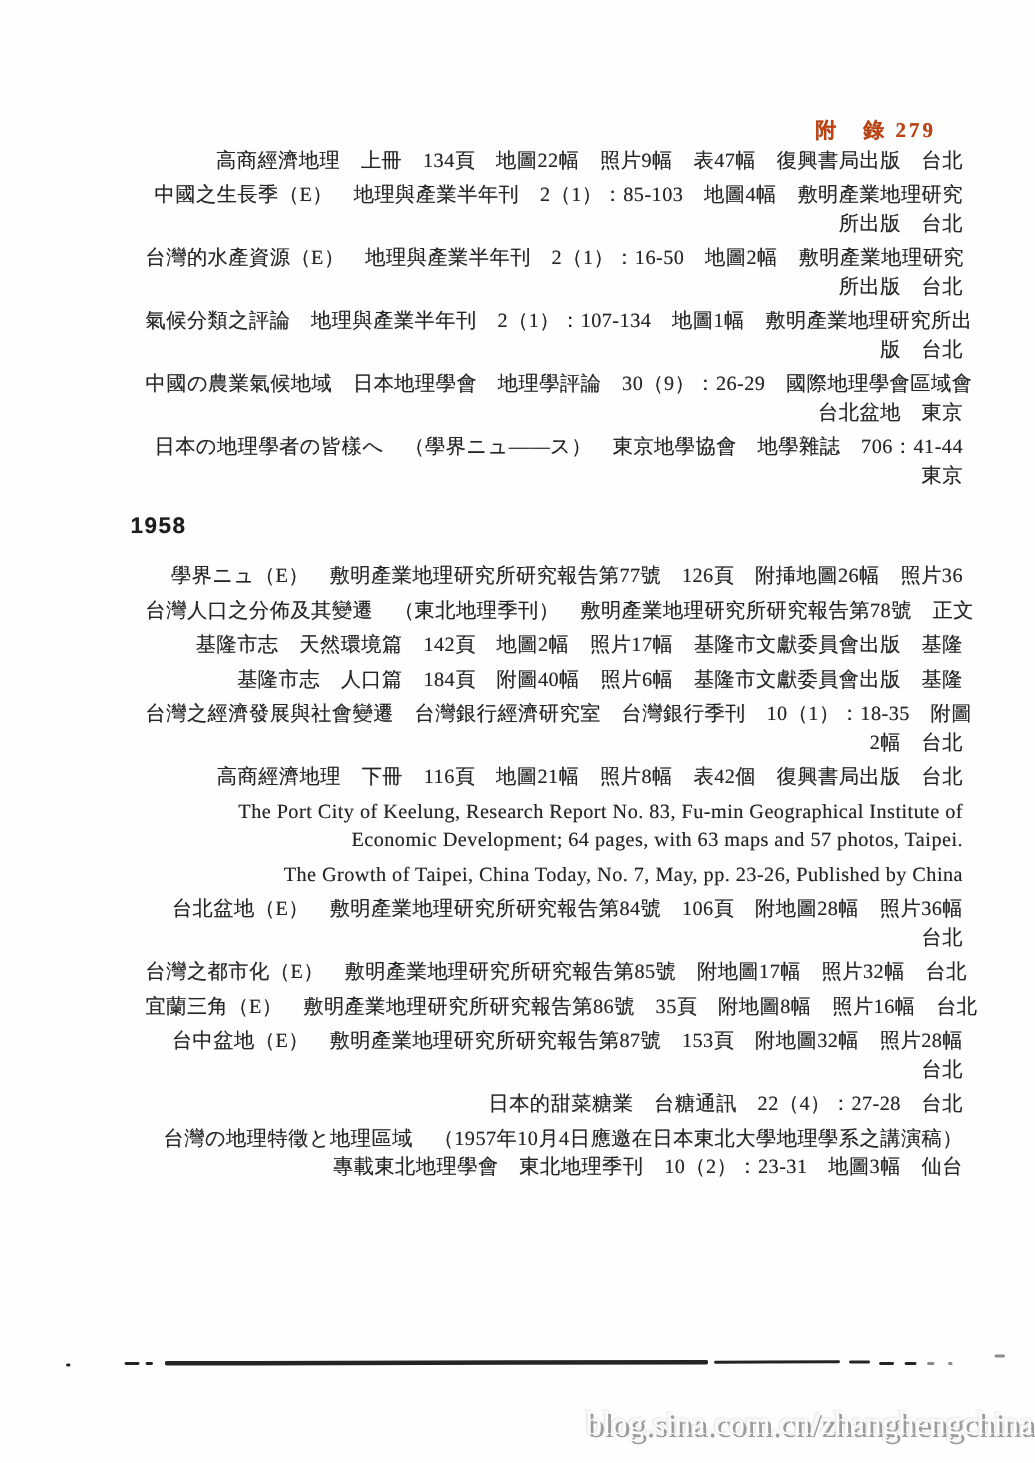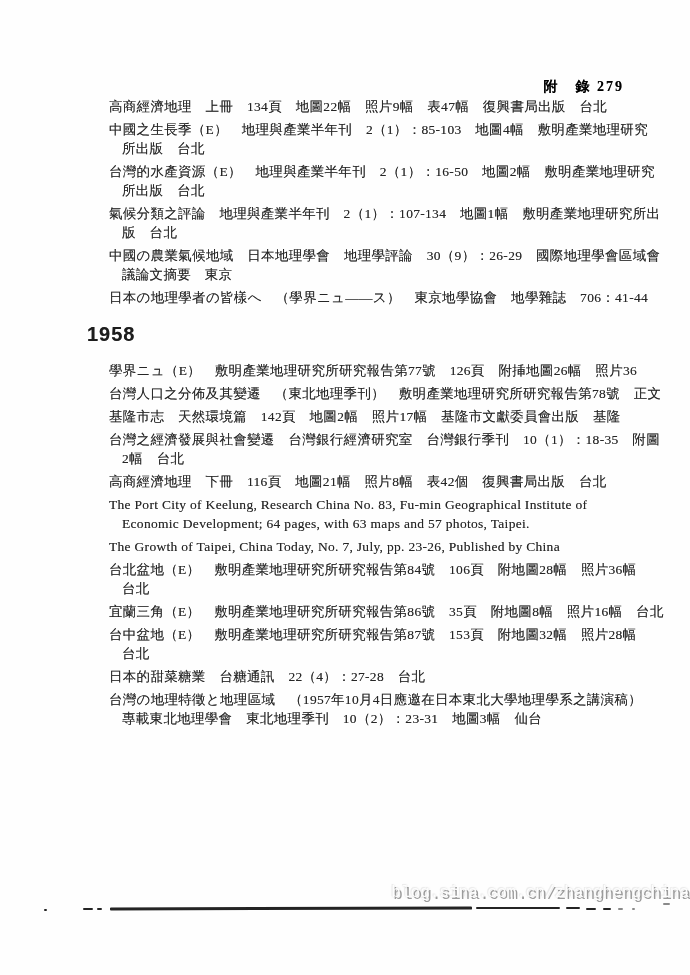--- a/index.html
+++ b/index.html
@@ -10,55 +10,55 @@
     overflow:hidden;
     font-family:"Liberation Serif","DejaVu Serif",serif;
     color:#262626;
   }
   .page-header{
     position:absolute;
     top:78px;right:66px;
     font-size:14px;
     font-weight:bold;
     letter-spacing:2px;
-    color:#000000;
+    color:#c2410c;
     text-shadow:0 0 .5px rgba(40,40,40,.55);
     text-align:right;
   }
   .content{
     position:absolute;
     left:97px;top:97px;
     width:545px;
   }
-  .entry{margin:0 0 4px 12px;}
+  .entry{margin:0 0 4px 0;text-align:right;}
   .ln{
     white-space:nowrap;
     line-height:19px;
     font-size:13.5px;
     letter-spacing:.3px;
     text-shadow:0 0 .5px rgba(40,40,40,.5);
   }
   .ln.cont{padding-left:13px;}
   .year{
     font-family:"Liberation Sans","DejaVu Sans",sans-serif;
     font-weight:bold;
-    font-size:20px;
+    font-size:15px;
     letter-spacing:1px;
     color:#1d1d1d;
     margin:16px 0 15px -10px;
     text-shadow:0 0 .5px rgba(30,30,30,.6);
   }
   .artifact{position:absolute;left:0;top:903px;width:690px;height:12px;}
   .artifact .seg{position:absolute;background:#242424;border-radius:1px;transform:rotate(-0.12deg);}
   .artifact .seg.faint{background:#8a8a8a;}
   .watermark{
     position:absolute;
-    top:884px;right:1px;
-    font-family:Liberation Mono, monospace;
-    font-size:16px;
+    top:936px;right:1px;
+    font-family:Liberation Serif, serif;
+    font-size:22px;
     letter-spacing:0;
     color:#fdfdfd;
     text-shadow:2px 2px 0 #9b9b9b, -1px -1px 0 #ececec, 0 0 2px rgba(150,150,150,.45);
   }
 </style>
 </head>
 <body>
 
 <div class="page">
 
@@ -76,54 +76,61 @@
         <div class="entry">
           <div class="ln">台灣的水產資源（E）　地理與產業半年刊　2（1）：16-50　地圖2幅　敷明產業地理研究</div>
           <div class="ln cont">所出版　台北</div>
         </div>
         <div class="entry">
           <div class="ln">氣候分類之評論　地理與產業半年刊　2（1）：107-134　地圖1幅　敷明產業地理研究所出</div>
           <div class="ln cont">版　台北</div>
         </div>
         <div class="entry">
           <div class="ln">中國の農業氣候地域　日本地理學會　地理學評論　30（9）：26-29　國際地理學會區域會</div>
-          <div class="ln cont">議論文摘要　東京</div>
+          <div class="ln cont">台北盆地　東京</div>
         </div>
         <div class="entry">
           <div class="ln">日本の地理學者の皆樣へ　（學界ニュ——ス）　東京地學協會　地學雜誌　706：41-44</div>
+          <div class="ln cont">東京</div>
         </div>
       </div>
       <div>
         <div class="year">1958</div>
         <div class="entry">
           <div class="ln">學界ニュ（E）　敷明產業地理研究所研究報告第77號　126頁　附挿地圖26幅　照片36</div>
         </div>
         <div class="entry">
           <div class="ln">台灣人口之分佈及其變遷　（東北地理季刊）　敷明產業地理研究所研究報告第78號　正文</div>
         </div>
         <div class="entry">
           <div class="ln">基隆市志　天然環境篇　142頁　地圖2幅　照片17幅　基隆市文獻委員會出版　基隆</div>
         </div>
         <div class="entry">
+          <div class="ln">基隆市志　人口篇　184頁　附圖40幅　照片6幅　基隆市文獻委員會出版　基隆</div>
+        </div>
+        <div class="entry">
           <div class="ln">台灣之經濟發展與社會變遷　台灣銀行經濟研究室　台灣銀行季刊　10（1）：18-35　附圖</div>
           <div class="ln cont">2幅　台北</div>
         </div>
         <div class="entry">
           <div class="ln">高商經濟地理　下冊　116頁　地圖21幅　照片8幅　表42個　復興書局出版　台北</div>
         </div>
         <div class="entry">
-          <div class="ln">The Port City of Keelung, Research China No. 83, Fu-min Geographical Institute of</div>
+          <div class="ln">The Port City of Keelung, Research Report No. 83, Fu-min Geographical Institute of</div>
           <div class="ln cont">Economic Development; 64 pages, with 63 maps and 57 photos, Taipei.</div>
         </div>
         <div class="entry">
-          <div class="ln">The Growth of Taipei, China Today, No. 7, July, pp. 23-26, Published by China</div>
+          <div class="ln">The Growth of Taipei, China Today, No. 7, May, pp. 23-26, Published by China</div>
         </div>
         <div class="entry">
           <div class="ln">台北盆地（E）　敷明產業地理研究所研究報告第84號　106頁　附地圖28幅　照片36幅</div>
           <div class="ln cont">台北</div>
+        </div>
+        <div class="entry">
+          <div class="ln">台灣之都市化（E）　敷明產業地理研究所研究報告第85號　附地圖17幅　照片32幅　台北</div>
         </div>
         <div class="entry">
           <div class="ln">宜蘭三角（E）　敷明產業地理研究所研究報告第86號　35頁　附地圖8幅　照片16幅　台北</div>
         </div>
         <div class="entry">
           <div class="ln">台中盆地（E）　敷明產業地理研究所研究報告第87號　153頁　附地圖32幅　照片28幅</div>
           <div class="ln cont">台北</div>
         </div>
         <div class="entry">
           <div class="ln">日本的甜菜糖業　台糖通訊　22（4）：27-28　台北</div>

